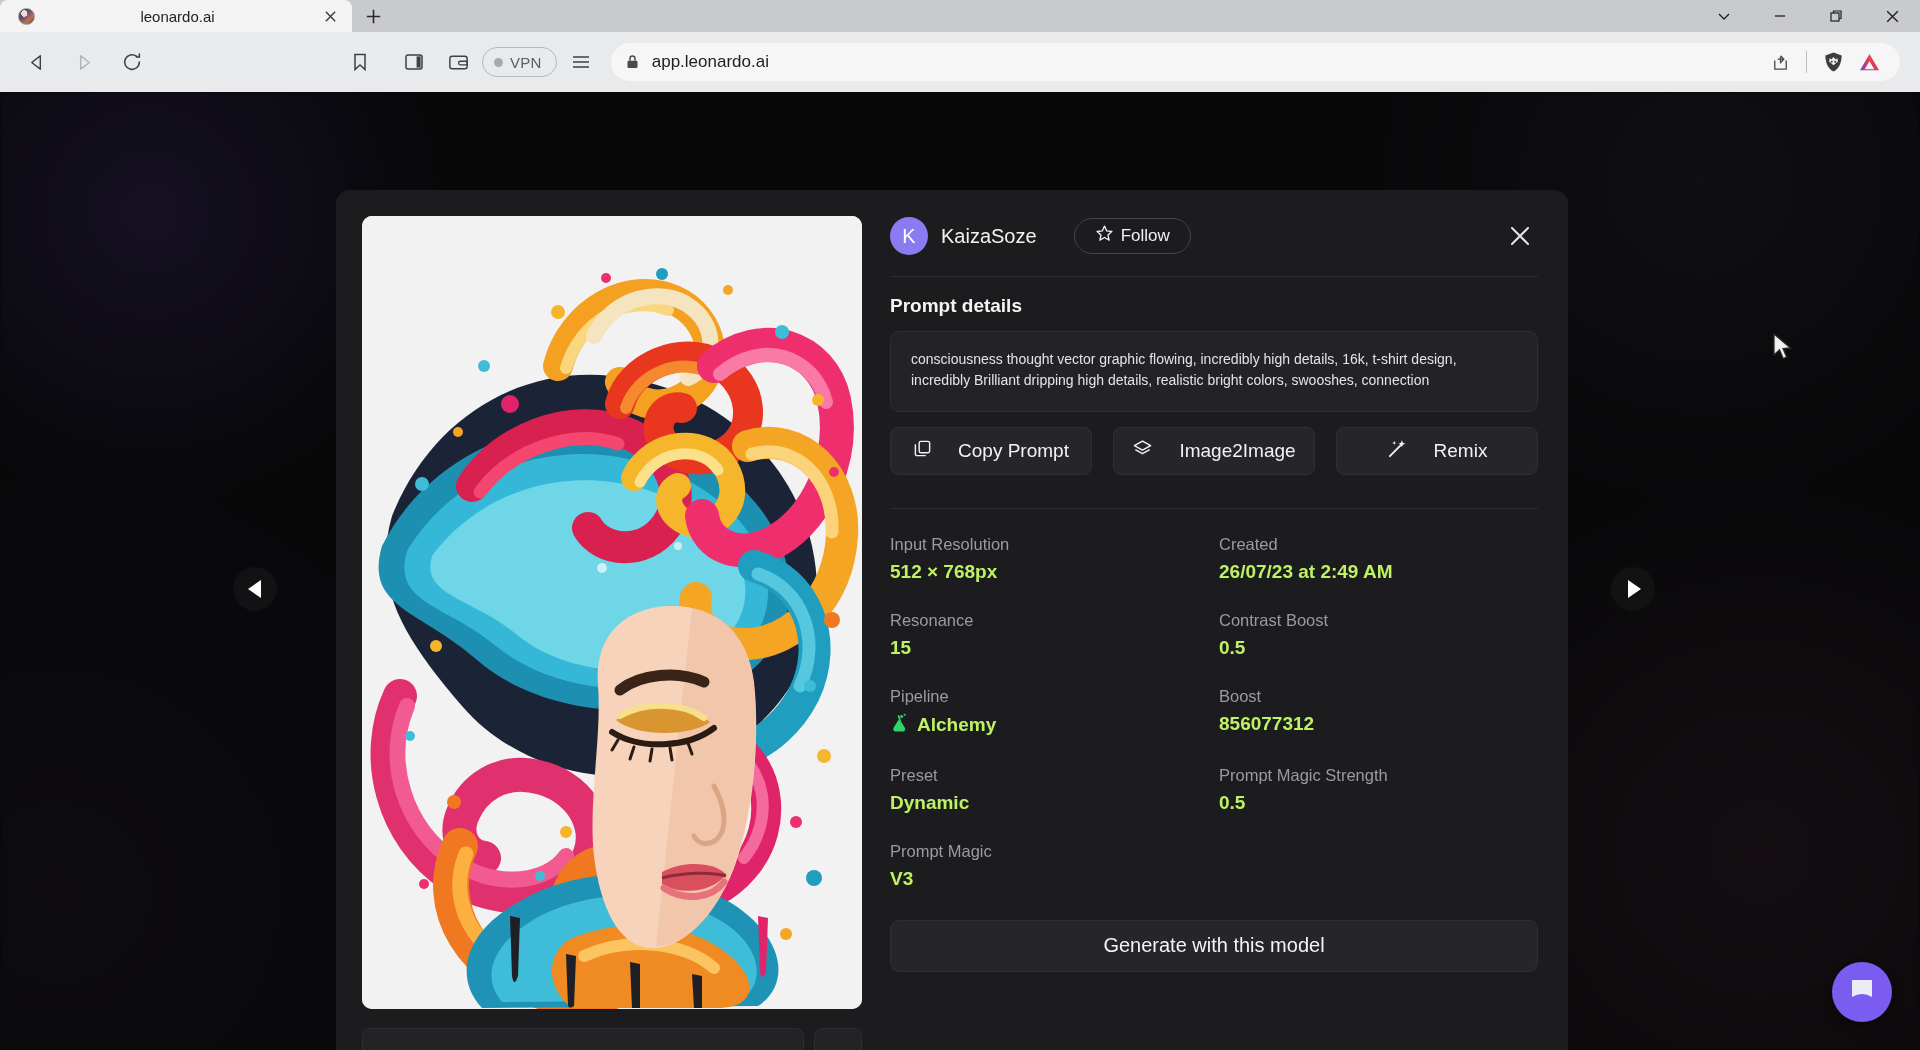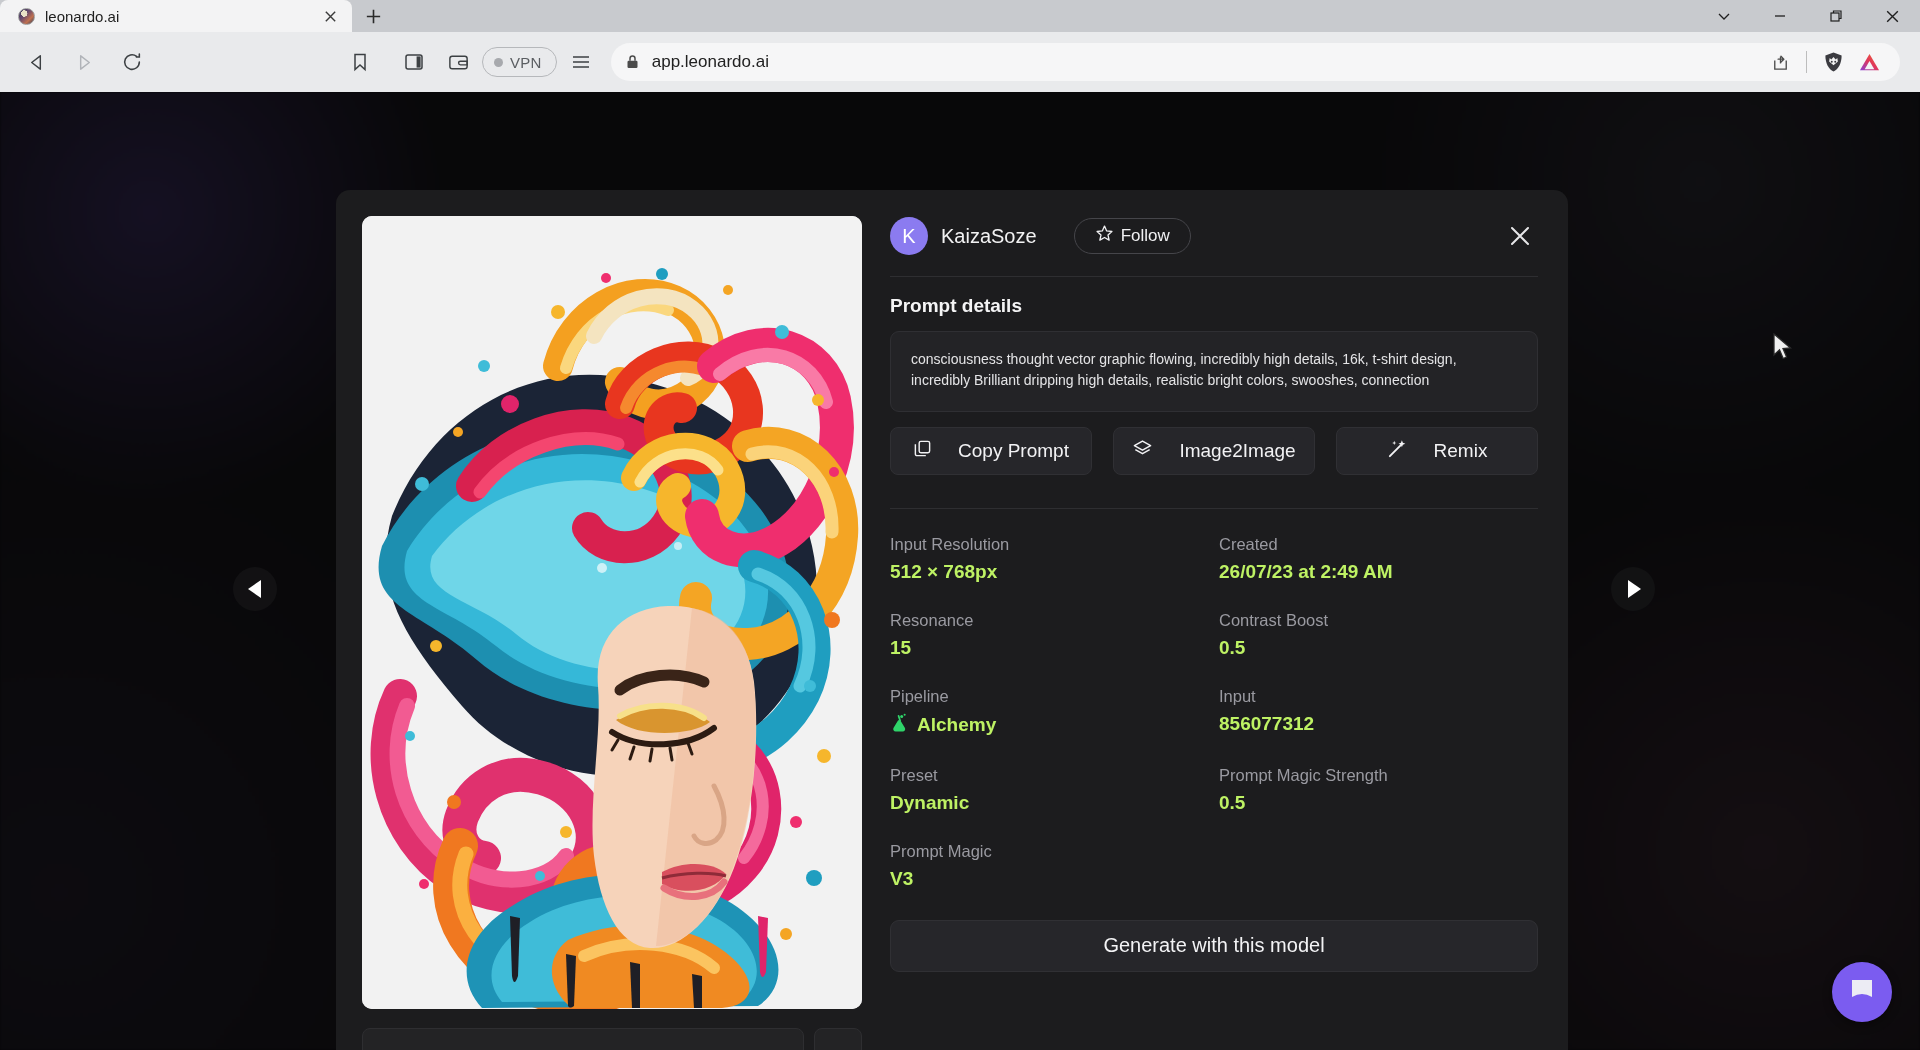--- a/index.html
+++ b/index.html
@@ -34,21 +34,21 @@
     width: 17px; height: 17px; border-radius: 50%;
     background:
       radial-gradient(circle at 35% 30%, #e9e1c8 0 22%, transparent 23%),
       linear-gradient(135deg, #2b2f55 0%, #6a4a6e 40%, #c0704f 70%, #2f3a56 100%);
     border: 1px solid #9b9b9b;
     flex: 0 0 auto;
   }
   #tab-title {
     flex: 1 1 auto;
     font-size: 15px; color: #1f1f1f;
-    white-space: nowrap; overflow: hidden; text-overflow: ellipsis;
+    white-space: nowrap; overflow: hidden; text-overflow: ellipsis; text-align: center;
   }
   #tab-close {
     width: 20px; height: 20px; flex: 0 0 auto;
     display: flex; align-items: center; justify-content: center;
     color: #3b3b3b;
   }
   #new-tab-btn {
     width: 42px; height: 32px;
     display: flex; align-items: center; justify-content: center;
     color: #2a2a2a;
@@ -632,21 +632,21 @@
                 <path d="M8.6 7.6 L3.8 15.4 A2.6 2.6 0 0 0 6 19.4 H13.4 A2.6 2.6 0 0 0 15.6 15.4 L10.8 7.6 Z" fill="#2fd46a"></path>
                 <path d="M9 3 L10.6 7.8" stroke="#2fd46a" stroke-width="1.8" stroke-linecap="round" fill="none"></path>
                 <circle cx="12.3" cy="3.6" r="1.6" fill="#2fd46a"></circle>
                 <circle cx="15.4" cy="1.8" r="1.1" fill="#2fd46a"></circle>
               </svg>
             </span>
             <span>Alchemy</span>
           </div>
         </div>
         <div>
-          <div class="meta-label">Input</div>
+          <div class="meta-label">Boost</div>
           <div class="meta-value">856077312</div>
         </div>
         <div>
           <div class="meta-label">Preset</div>
           <div class="meta-value">Dynamic</div>
         </div>
         <div>
           <div class="meta-label">Prompt Magic Strength</div>
           <div class="meta-value">0.5</div>
         </div>

